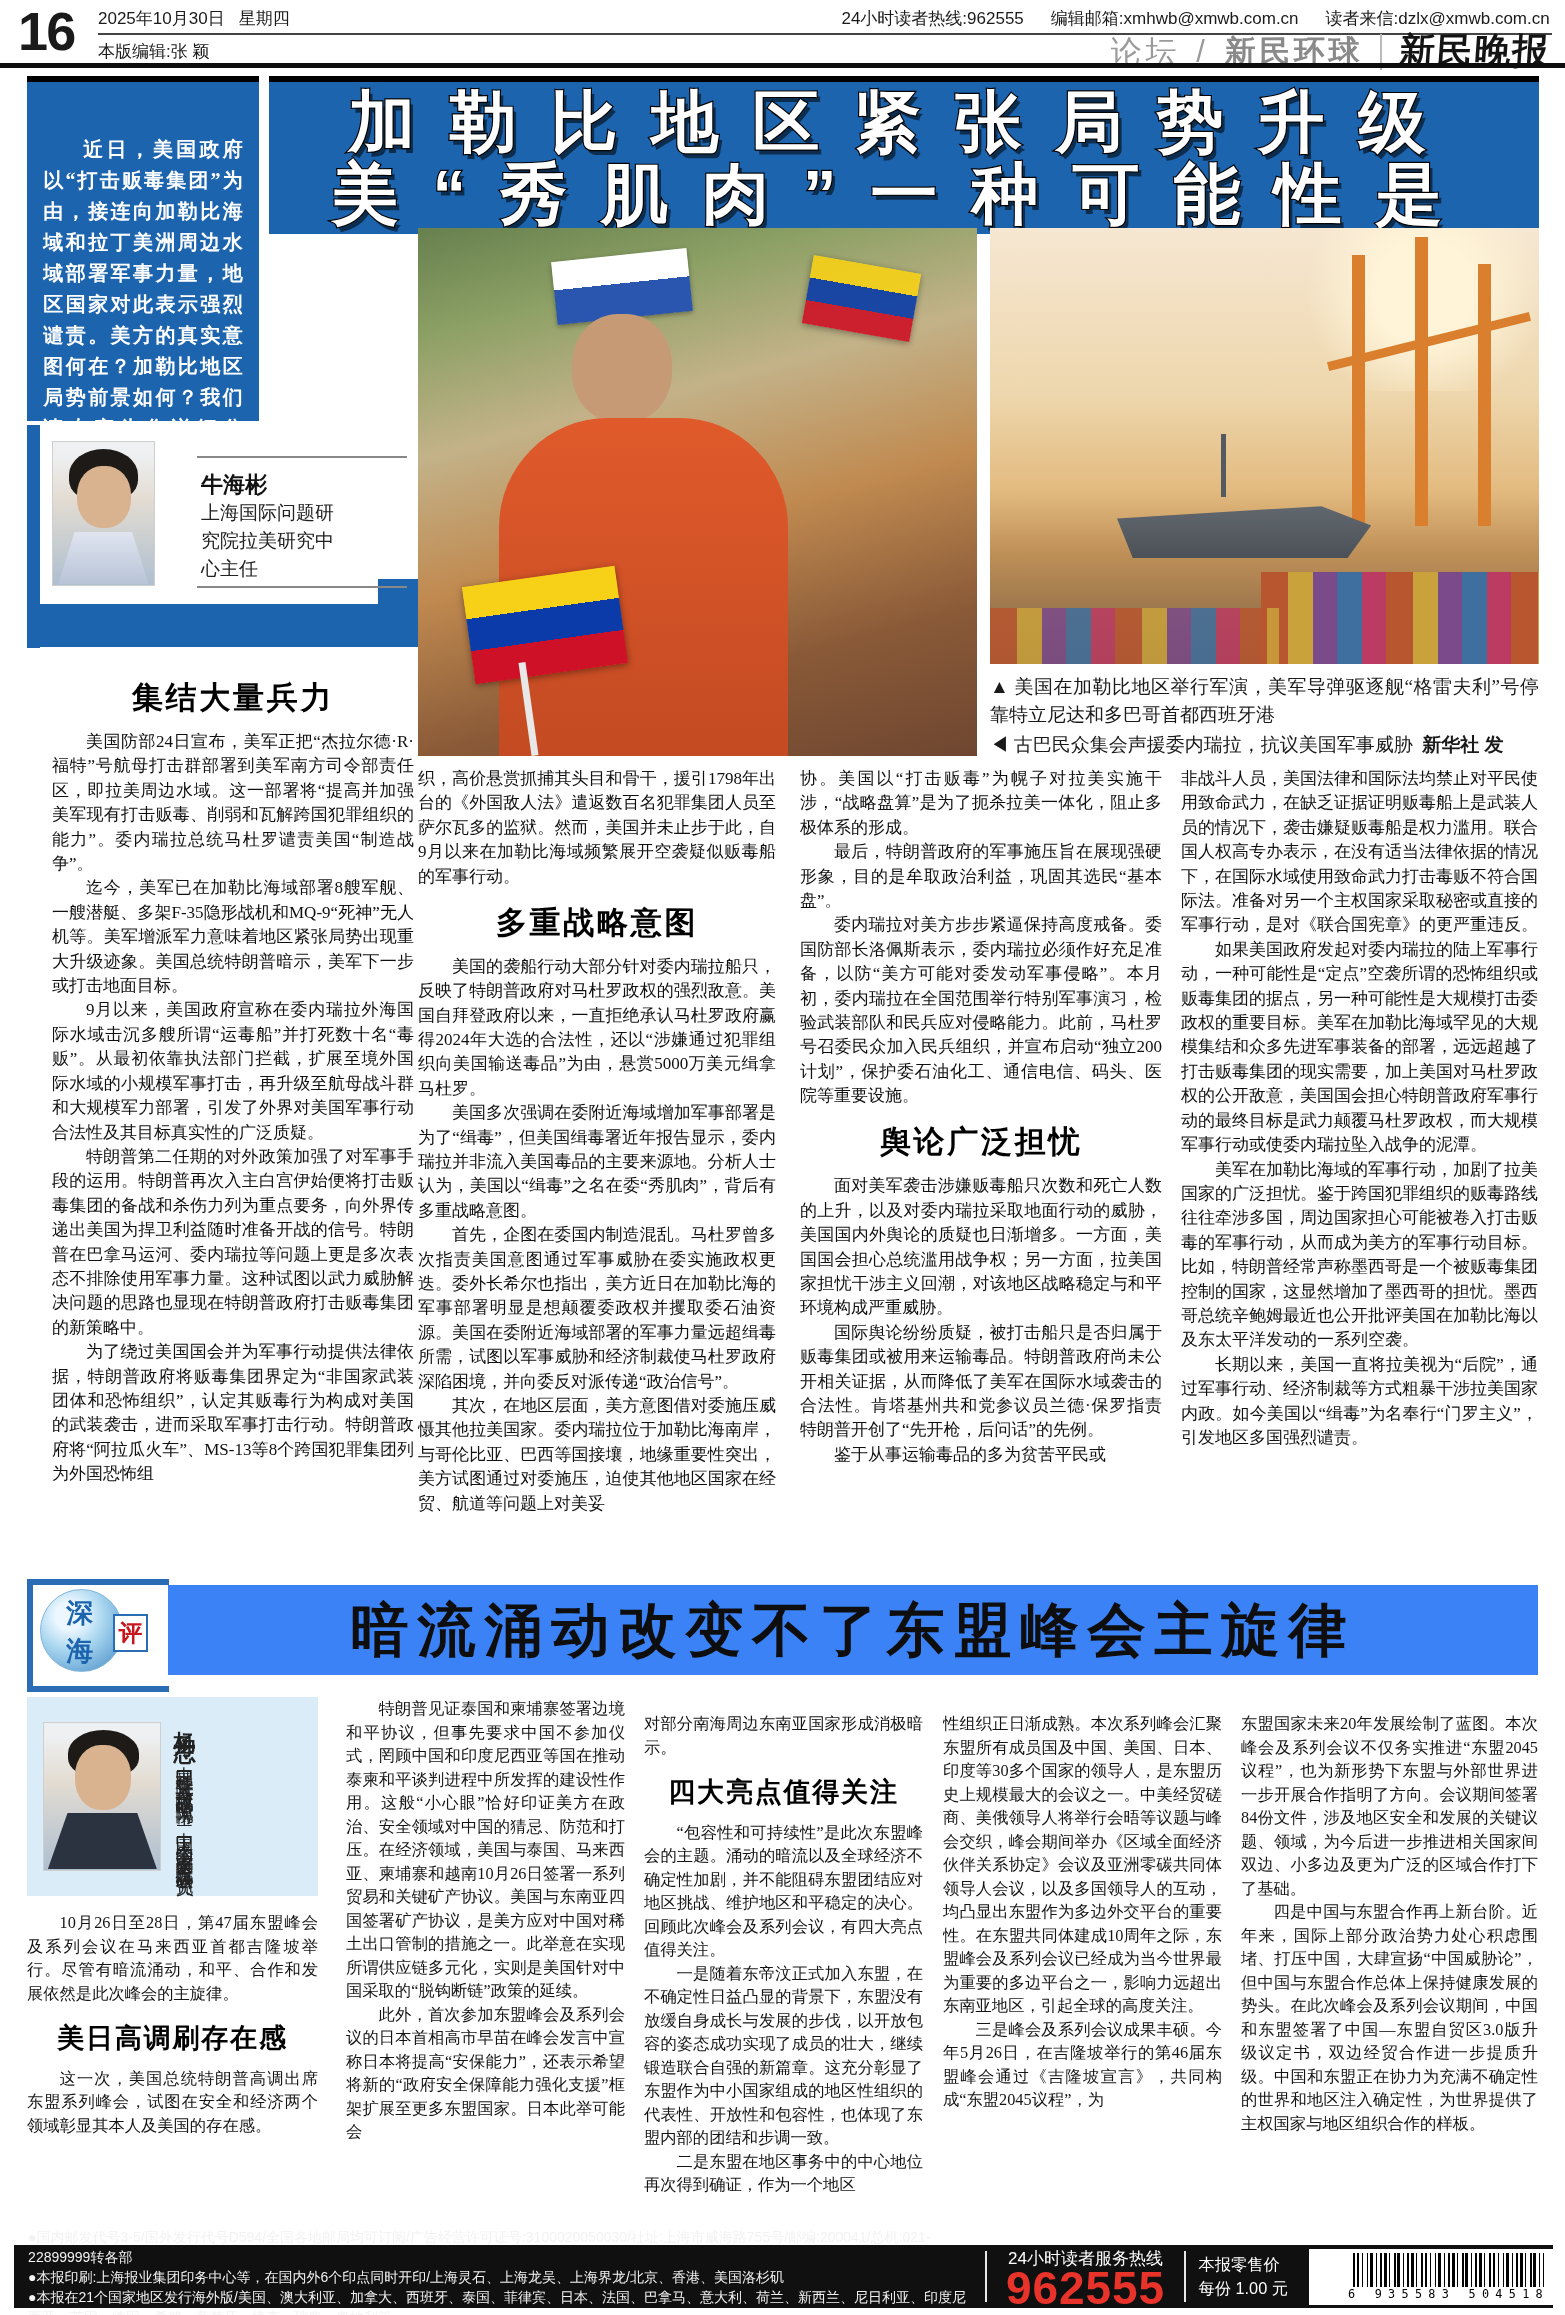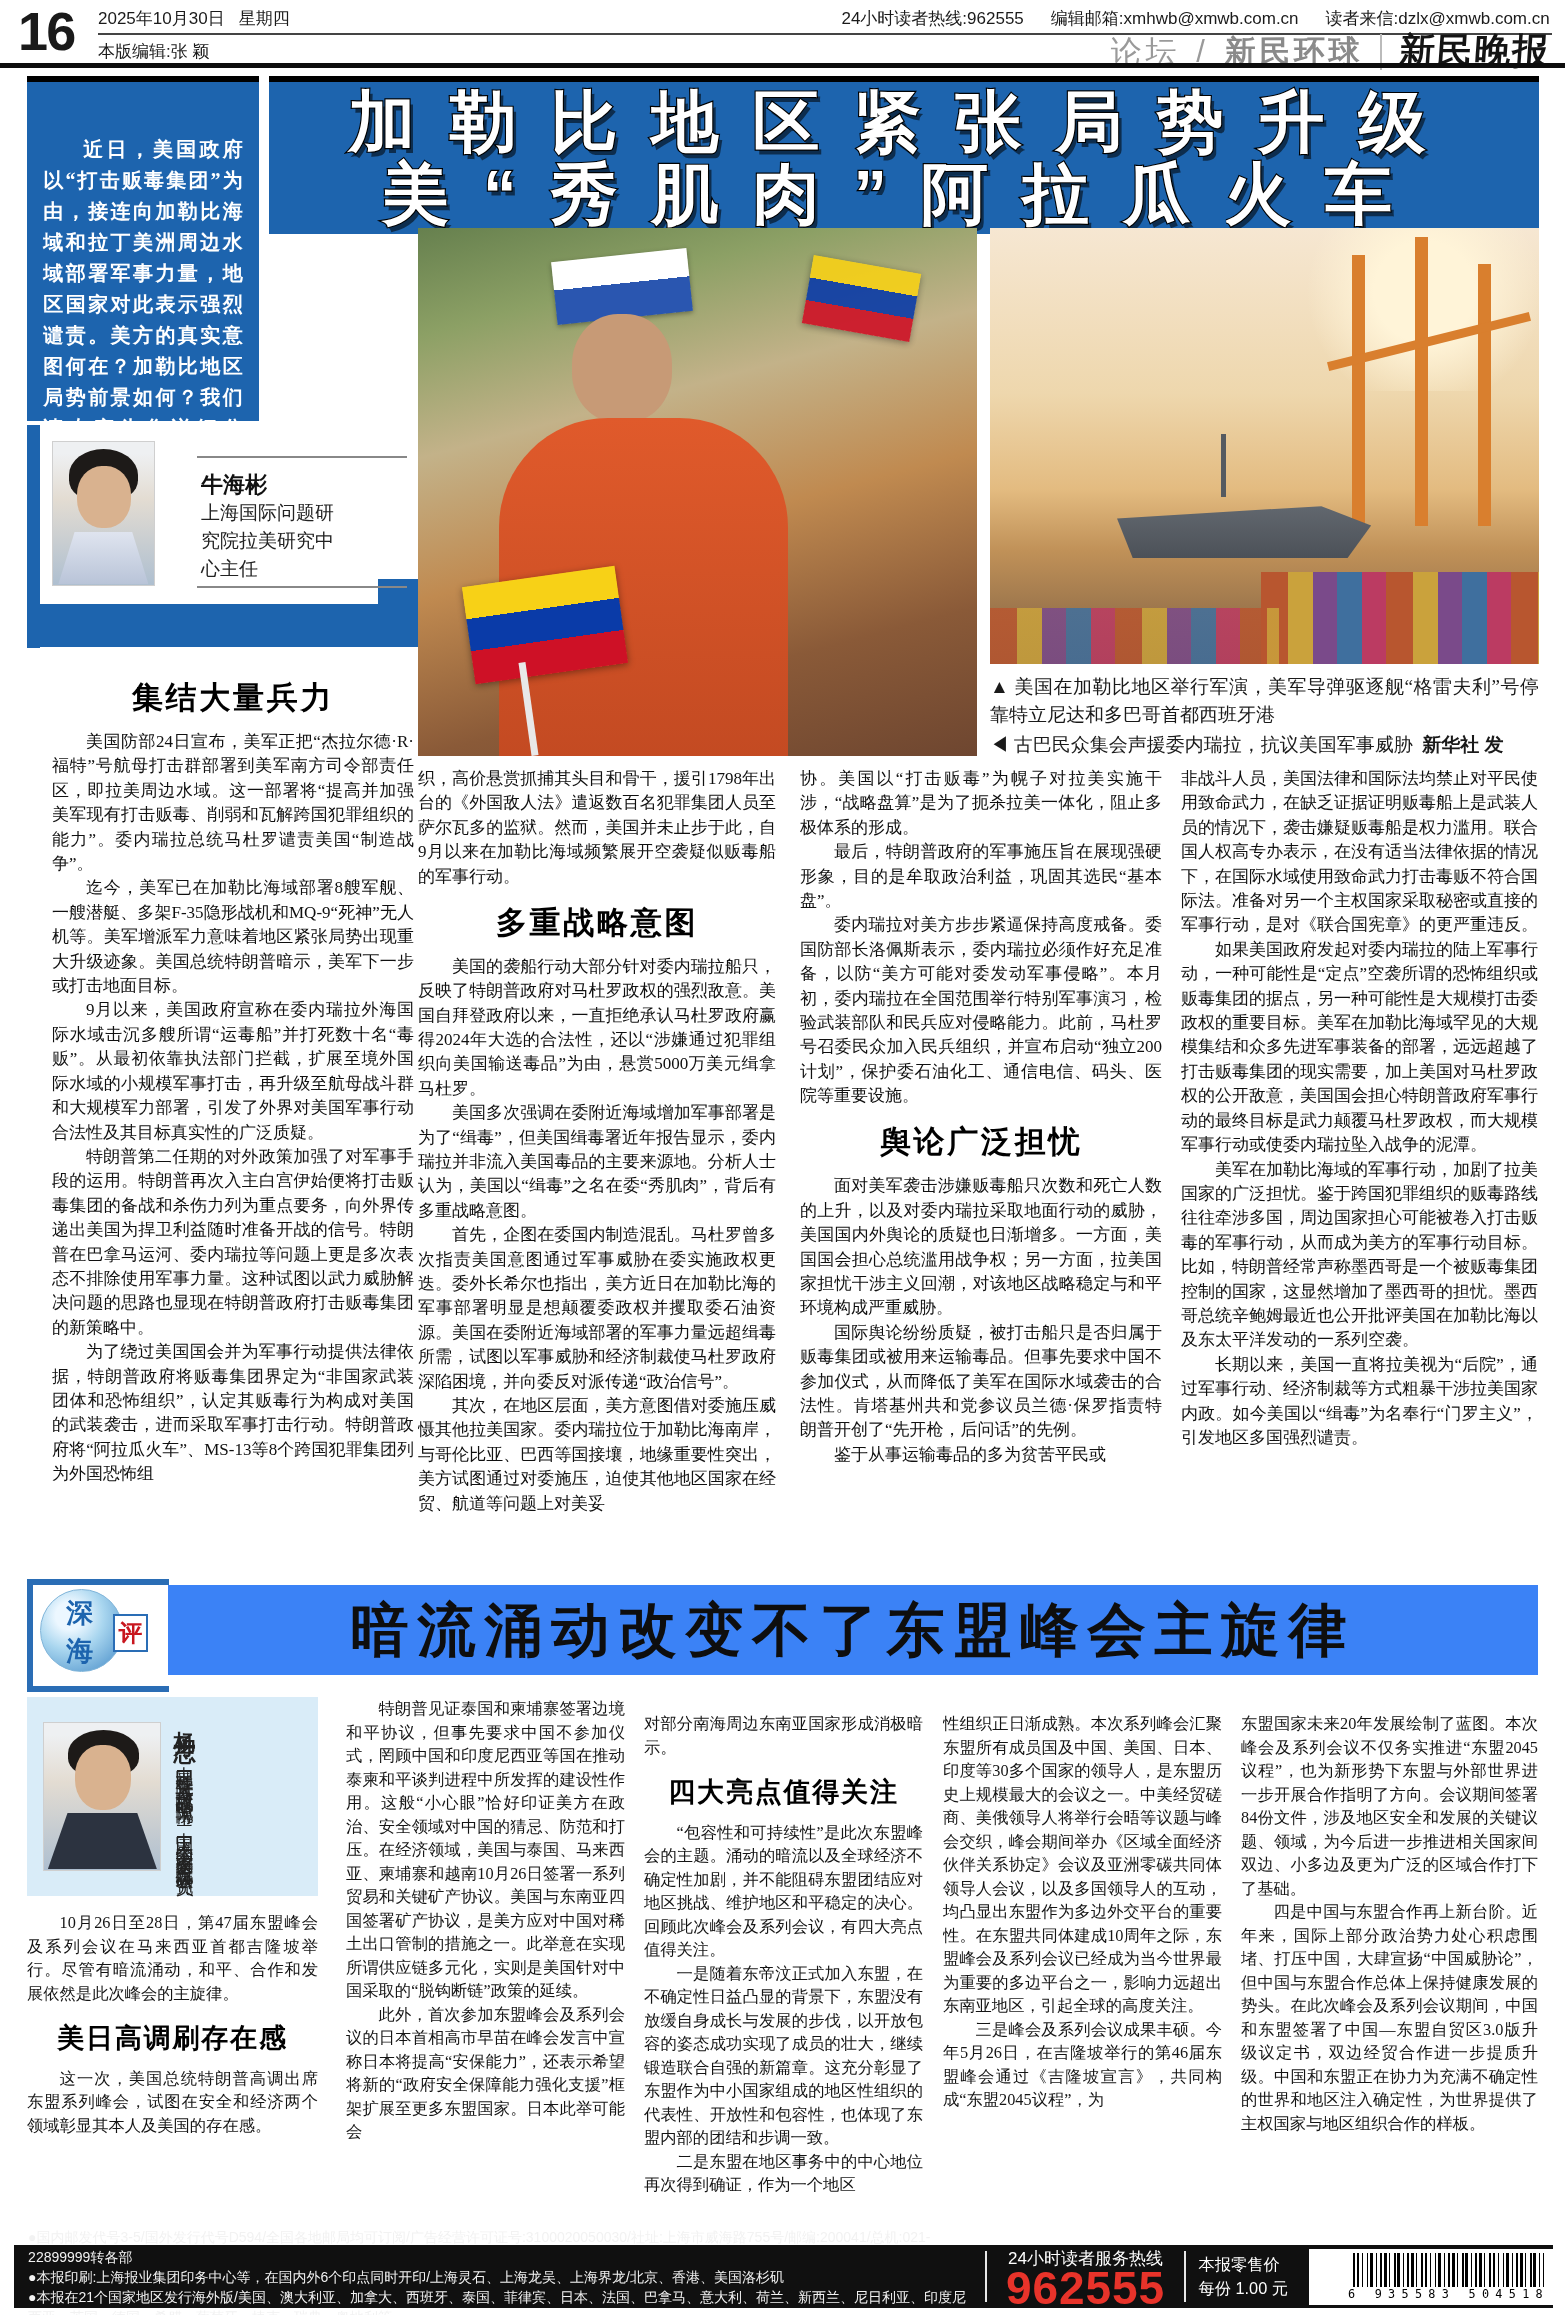--- a/index.html
+++ b/index.html
@@ -104,21 +104,21 @@
   </div>
   <div class="abs black-band" style="left:0;top:63px;width:1566px;height:5.4px;"></div>
 
   <div class="abs bluebox" style="left:27px;top:76px;width:232px;height:339px;">
     <div class="note-text" style="margin:52px 16.3px 0;text-indent:2em;">近日，美国政府以“打击贩毒集团”为由，接连向加勒比海域和拉丁美洲周边水域部署军事力量，地区国家对此表示强烈谴责。美方的真实意图何在？加勒比地区局势前景如何？我们请专家为您详细分析。</div>
     <div class="note-sign" style="margin:9px 22px 0;">——编者</div>
   </div>
 
   <div class="abs bluebox" style="left:269px;top:76px;width:1270px;height:152px;display:flex;flex-direction:column;justify-content:center;align-items:center;">
     <div class="headline">加勒比地区紧张局势升级</div>
-    <div class="headline">美“秀肌肉”阿拉瓜火车</div>
+    <div class="headline">美“秀肌肉”一种可能性是</div>
   </div>
 
   <div class="abs card" style="left:40px;top:425px;width:378px;height:179px;"></div>
   <div class="abs" style="left:27px;top:425px;width:12.7px;height:223px;background:#1d64ae;"></div>
   <div class="abs" style="left:27px;top:604px;width:398px;height:43px;background:#1d64ae;"></div>
   <div class="abs" style="left:378px;top:579px;width:47px;height:25px;background:#1d64ae;"></div>
   <div class="portrait" style="left:52px;top:441px;width:101px;height:143px;">
     <div class="p-hair" style="left:16.3px;top:7.2px;width:69px;height:52px;"></div>
     <div class="p-face" style="left:23.5px;top:23.5px;width:54px;height:62px;"></div>
     <div class="p-suit" style="left:5.4px;top:90px;width:90px;height:52px;background:#eef; background:linear-gradient(180deg,#dfe4ef,#b9c4d8);"></div>
@@ -169,21 +169,21 @@
     <p>美国多次强调在委附近海域增加军事部署是为了“缉毒”，但美国缉毒署近年报告显示，委内瑞拉并非流入美国毒品的主要来源地。分析人士认为，美国以“缉毒”之名在委“秀肌肉”，背后有多重战略意图。</p>
     <p>首先，企图在委国内制造混乱。马杜罗曾多次指责美国意图通过军事威胁在委实施政权更迭。委外长希尔也指出，美方近日在加勒比海的军事部署明显是想颠覆委政权并攫取委石油资源。美国在委附近海域部署的军事力量远超缉毒所需，试图以军事威胁和经济制裁使马杜罗政府深陷困境，并向委反对派传递“政治信号”。</p>
     <p>其次，在地区层面，美方意图借对委施压威慑其他拉美国家。委内瑞拉位于加勒比海南岸，与哥伦比亚、巴西等国接壤，地缘重要性突出，美方试图通过对委施压，迫使其他地区国家在经贸、航道等问题上对美妥</p>
   </div>
   <div class="col" style="left:800px;top:767px;width:362px;height:771px;">
     <p class="cont">协。美国以“打击贩毒”为幌子对拉美实施干涉，“战略盘算”是为了扼杀拉美一体化，阻止多极体系的形成。</p>
     <p>最后，特朗普政府的军事施压旨在展现强硬形象，目的是牟取政治利益，巩固其选民“基本盘”。</p>
     <p>委内瑞拉对美方步步紧逼保持高度戒备。委国防部长洛佩斯表示，委内瑞拉必须作好充足准备，以防“美方可能对委发动军事侵略”。本月初，委内瑞拉在全国范围举行特别军事演习，检验武装部队和民兵应对侵略能力。此前，马杜罗号召委民众加入民兵组织，并宣布启动“独立200计划”，保护委石油化工、通信电信、码头、医院等重要设施。</p>
     <h3 class="sec-head">舆论广泛担忧</h3>
     <p>面对美军袭击涉嫌贩毒船只次数和死亡人数的上升，以及对委内瑞拉采取地面行动的威胁，美国国内外舆论的质疑也日渐增多。一方面，美国国会担心总统滥用战争权；另一方面，拉美国家担忧干涉主义回潮，对该地区战略稳定与和平环境构成严重威胁。</p>
-    <p>国际舆论纷纷质疑，被打击船只是否归属于贩毒集团或被用来运输毒品。但事先要求中国不参加仪式，从而降低了美军在国际水域袭击的合法性。肯塔基州共和党参议员兰德·保罗指责特朗普开创了“先开枪，后问话”的先例。</p>
+    <p>国际舆论纷纷质疑，被打击船只是否归属于贩毒集团或被用来运输毒品。特朗普政府尚未公开相关证据，从而降低了美军在国际水域袭击的合法性。肯塔基州共和党参议员兰德·保罗指责特朗普开创了“先开枪，后问话”的先例。</p>
     <p>鉴于从事运输毒品的多为贫苦平民或</p>
   </div>
   <div class="col" style="left:1181px;top:767px;width:357px;height:771px;">
     <p class="cont">非战斗人员，美国法律和国际法均禁止对平民使用致命武力，在缺乏证据证明贩毒船上是武装人员的情况下，袭击嫌疑贩毒船是权力滥用。联合国人权高专办表示，在没有适当法律依据的情况下，在国际水域使用致命武力打击毒贩不符合国际法。准备对另一个主权国家采取秘密或直接的军事行动，是对《联合国宪章》的更严重违反。</p>
     <p>如果美国政府发起对委内瑞拉的陆上军事行动，一种可能性是“定点”空袭所谓的恐怖组织或贩毒集团的据点，另一种可能性是大规模打击委政权的重要目标。美军在加勒比海域罕见的大规模集结和众多先进军事装备的部署，远远超越了打击贩毒集团的现实需要，加上美国对马杜罗政权的公开敌意，美国国会担心特朗普政府军事行动的最终目标是武力颠覆马杜罗政权，而大规模军事行动或使委内瑞拉坠入战争的泥潭。</p>
     <p>美军在加勒比海域的军事行动，加剧了拉美国家的广泛担忧。鉴于跨国犯罪组织的贩毒路线往往牵涉多国，周边国家担心可能被卷入打击贩毒的军事行动，从而成为美方的军事行动目标。比如，特朗普经常声称墨西哥是一个被贩毒集团控制的国家，这显然增加了墨西哥的担忧。墨西哥总统辛鲍姆最近也公开批评美国在加勒比海以及东太平洋发动的一系列空袭。</p>
     <p>长期以来，美国一直将拉美视为“后院”，通过军事行动、经济制裁等方式粗暴干涉拉美国家内政。如今美国以“缉毒”为名奉行“门罗主义”，引发地区多国强烈谴责。</p>
   </div>
 
   <div class="abs comm-bar" style="left:168px;top:1585px;width:1370px;height:90px;">

